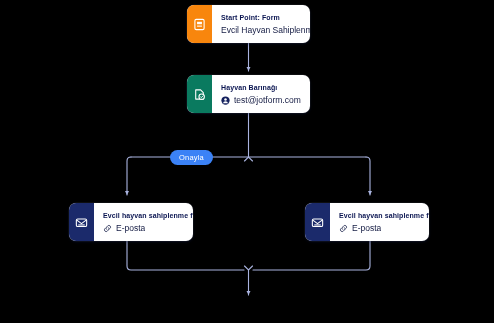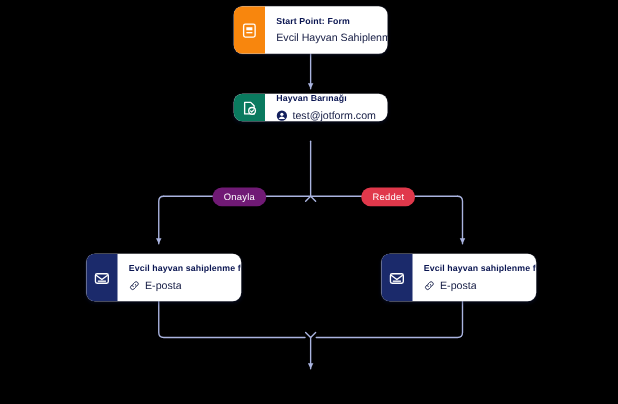--- a/index.html
+++ b/index.html
@@ -31,35 +31,35 @@
   }
   .node .subrow{display:flex;align-items:center;gap:4px;}
   .node .sub{
     font-size:8px;color:#19204a;white-space:nowrap;overflow:hidden;
     text-overflow:ellipsis;line-height:10px;
   }
   .node .sub.big{font-size:8.5px;color:#131a42;}
 
   
   #node-start   {left:187px;top:5px;  width:123px;height:38px;}
-  #node-shelter {left:187px;top:75px; width:123px;height:22px;}
+  #node-shelter {left:187px;top:75px; width:123px;height:38px;}
   #node-approve {left:69px; top:203px;width:124px;height:38px;}
   #node-reject  {left:305px;top:203px;width:124px;height:38px;}
 
   .ic-orange{background:#f8860d;}
   .ic-green {background:#0a7a5f;}
   .ic-navy  {background:#1b2a6b;}
 
   
   .pill{
     position:absolute;display:flex;align-items:center;justify-content:center;
     height:15px;border-radius:8px;padding:0 9px;
     font-size:7.5px;color:#ffffff;letter-spacing:.2px;white-space:nowrap;
   }
-  #pill-onayla{left:170px;top:150px;background:#701a75;}
+  #pill-onayla{left:170px;top:150px;background:#3b82f6;}
   #pill-reddet{left:289px;top:150px;background:#e0384b;}
 
   
   #node-end{
     position:absolute;left:236px;top:300px;height:20px;
     display:flex;align-items:stretch;background:#ffffff;border-radius:5px;
     box-shadow:0 1px 3px rgba(10,20,60,.45);overflow:hidden;
   }
   #node-end .endicon{
     width:20px;flex:0 0 20px;background:#1b2a6b;
@@ -143,21 +143,20 @@
             <circle cx="12" cy="9.3" r="3.4" fill="#ffffff"></circle>
             <path d="M5.2 19.4 a7 7 0 0 1 13.6 0 z" fill="#ffffff"></path>
           </svg>
         </span>
         <span class="sub big">test@jotform.com</span>
       </div>
     </div>
   </div>
 
   <div class="pill" id="pill-onayla">Onayla</div>
-  <div class="pill" id="pill-reddet">Reddet</div>
 
   <div class="node" id="node-approve">
     <div class="iconbox ic-navy">
       <svg width="13" height="13" viewBox="0 0 24 24" aria-hidden="true">
         <rect x="2.5" y="5.5" width="19" height="14" rx="2.5" fill="none" stroke="#ffffff" stroke-width="2"></rect>
         <path d="M4 8 L12 14 L20 8" fill="none" stroke="#ffffff" stroke-width="2" stroke-linecap="round" stroke-linejoin="round"></path>
         <rect x="6" y="15.5" width="12" height="2" fill="#ffffff"></rect>
       </svg>
     </div>
     <div class="body">

